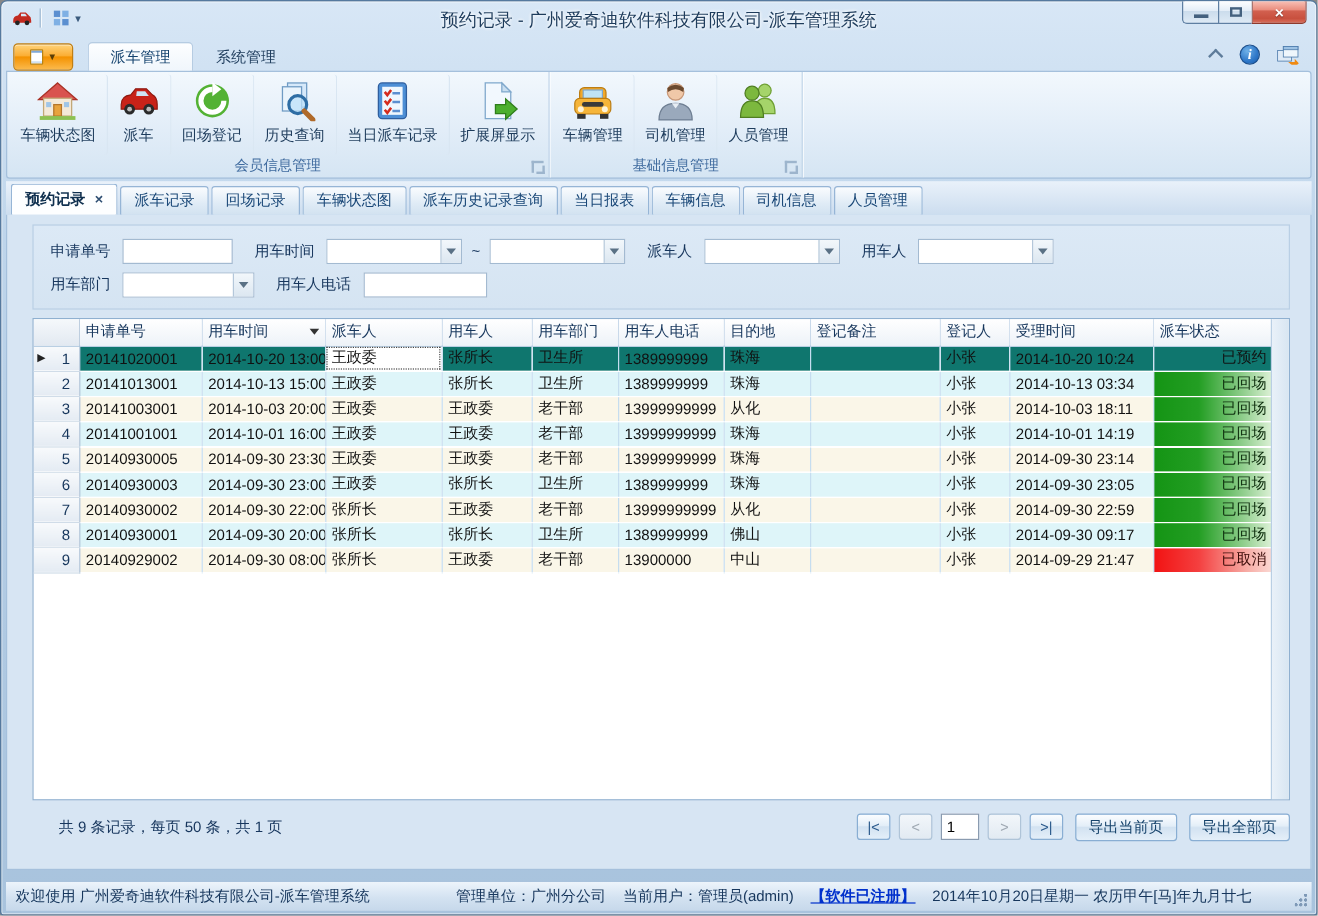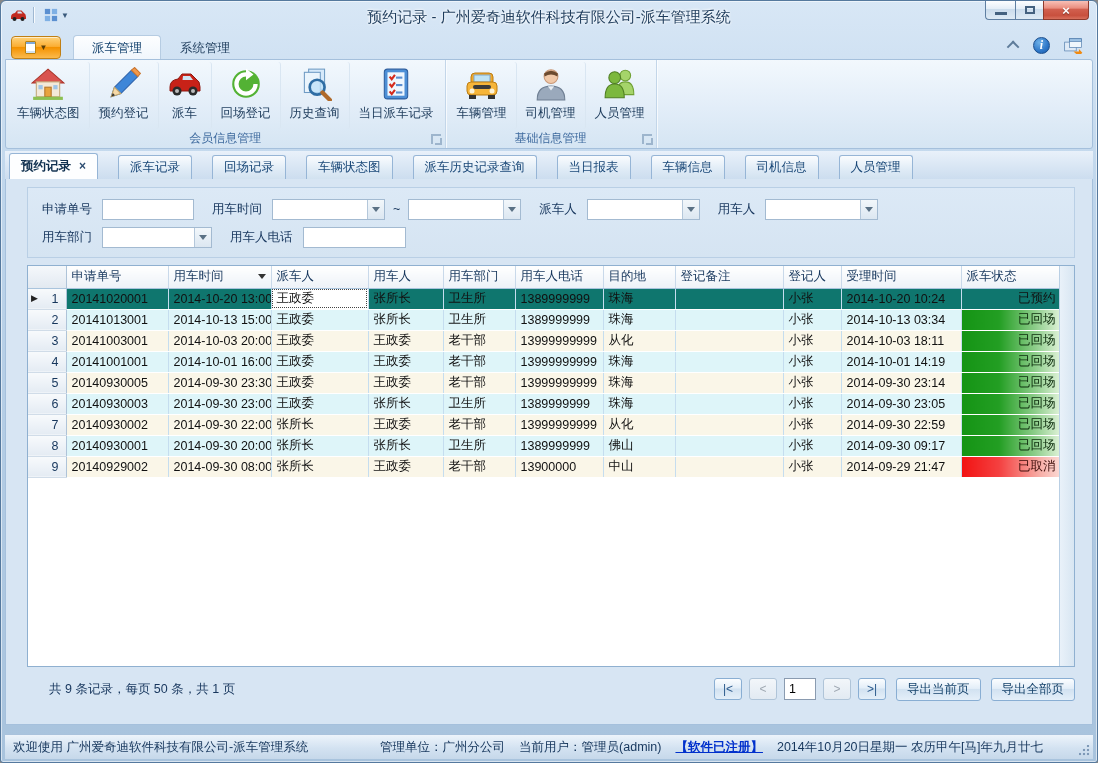--- a/index.html
+++ b/index.html
@@ -100,21 +100,21 @@
   }
   .launcher:after { content:""; position:absolute; right:-1px; bottom:-1px; width:5px; height:5px;
     border-right:2px solid #8FA9C4; border-bottom:2px solid #8FA9C4; }
   .rgroup-filler { flex:1; }
   
   .doc-tabs {
     flex:0 0 28px; margin:2px 4px 0 4px; display:flex; align-items:flex-end; padding-left:4px;
     background:linear-gradient(#E9F1FA,#CCDDEF);
   }
   .dtab {
-    height:24px; line-height:23px; padding:0 11px; margin-right:20px;
+    height:24px; line-height:23px; padding:0 11px; margin-right:2px;
     border:1px solid #96B5D6; border-bottom:none; border-radius:3px 3px 0 0;
     background:linear-gradient(#FAFCFE,#DFEBF6 60%,#D2E2F0);
     color:#1A4878; white-space:nowrap;
   }
   .dtab.active {
     height:26px; line-height:25px; background:#FDFEFF; color:#10304F; font-weight:bold;
   }
   .dtab .tab-close { font-weight:bold; margin-left:8px; color:#2E4E72; font-size:12px; }
   
   .content {
@@ -283,29 +283,20 @@
             <polygon points="16,2 31,15 1,15" fill="#D9534F" stroke="#A93226" stroke-width="1"></polygon>
             <rect x="5" y="14" width="22" height="14" fill="#F4E9D8" stroke="#C2A878"></rect>
             <rect x="13" y="19" width="6" height="9" fill="#E8A33D" stroke="#B5762A"></rect>
             <rect x="7" y="17" width="4" height="4" fill="#9FC5E8"></rect>
               <rect x="21" y="17" width="4" height="4" fill="#9FC5E8"></rect>
             <rect x="2" y="28" width="28" height="3" fill="#8CC152"></rect>
           </svg>
           <span class="rbtn-label">车辆状态图</span>
         </div>
         <div class="rbtn">
-          <svg viewBox="0 0 32 32">
-            <path d="M4 28 L7 19 L23 3 L29 9 L13 25 Z" fill="#3E86D8" stroke="#2A5FA8"></path>
-            <path d="M23 3 L26 0.5 L31.5 6 L29 9 Z" fill="#F2994A" stroke="#C87430"></path>
-            <polygon points="4,28 7,19 13,25" fill="#F6D9A8" stroke="#C8A868"></polygon>
-            <polygon points="4,28 5.5,24.5 7.5,26.5" fill="#333"></polygon>
-          </svg>
-          <span class="rbtn-label">预约登记</span>
-        </div>
-        <div class="rbtn">
           <svg viewBox="0 0 34 26">
             <path d="M2 16 Q2 9 10 8 L14 3 H23 L28 8 Q32 10 32 16 V20 H2 Z" fill="#C82218" stroke="#8E1910"></path>
             <path d="M15 5 H22 L25 9 H14.5 Z" fill="#CFE3F2"></path>
             <circle cx="9" cy="20" r="4.5" fill="#2A2A2A"></circle>
               <circle cx="9" cy="20" r="2" fill="#BBB"></circle>
             <circle cx="25" cy="20" r="4.5" fill="#2A2A2A"></circle>
               <circle cx="25" cy="20" r="2" fill="#BBB"></circle>
           </svg>
           <span class="rbtn-label">派车</span>
         </div>
@@ -331,20 +322,28 @@
             <rect x="5" y="2" width="22" height="28" rx="3" fill="#4D8FD6" stroke="#2E5E9E"></rect>
             <rect x="8" y="5" width="16" height="22" fill="#EFF7FE"></rect>
             <path d="M10 9 l2 2.5 3-4" stroke="#D42B1E" stroke-width="2" fill="none"></path>
             <line x1="16" y1="10" x2="22" y2="10" stroke="#5B8FD0" stroke-width="2"></line>
             <path d="M10 16 l2 2.5 3-4" stroke="#D42B1E" stroke-width="2" fill="none"></path>
             <line x1="16" y1="17" x2="22" y2="17" stroke="#5B8FD0" stroke-width="2"></line>
             <path d="M10 23 l2 2.5 3-4" stroke="#D42B1E" stroke-width="2" fill="none"></path>
             <line x1="16" y1="24" x2="22" y2="24" stroke="#5B8FD0" stroke-width="2"></line>
           </svg>
           <span class="rbtn-label">当日派车记录</span>
+        </div>
+        <div class="rbtn">
+          <svg viewBox="0 0 32 32">
+            <path d="M6 2 h13 l7 7 v21 H6 Z" fill="#F2F8FE" stroke="#7FA8CC"></path>
+            <path d="M19 2 l7 7 h-7 Z" fill="#C9DEF0" stroke="#7FA8CC"></path>
+            <path d="M14 19 h8 v-4.5 l9 8 -9 8 V26 h-8 Z" fill="#4CAF2E" stroke="#2F7E1B"></path>
+          </svg>
+          <span class="rbtn-label">扩展屏显示</span>
         </div>
       </div>
       <div class="rgroup-footer">
         <span>会员信息管理</span>
         <span class="launcher"></span>
       </div>
     </div>
 
     <div class="rgroup">
       <div class="rgroup-buttons">

